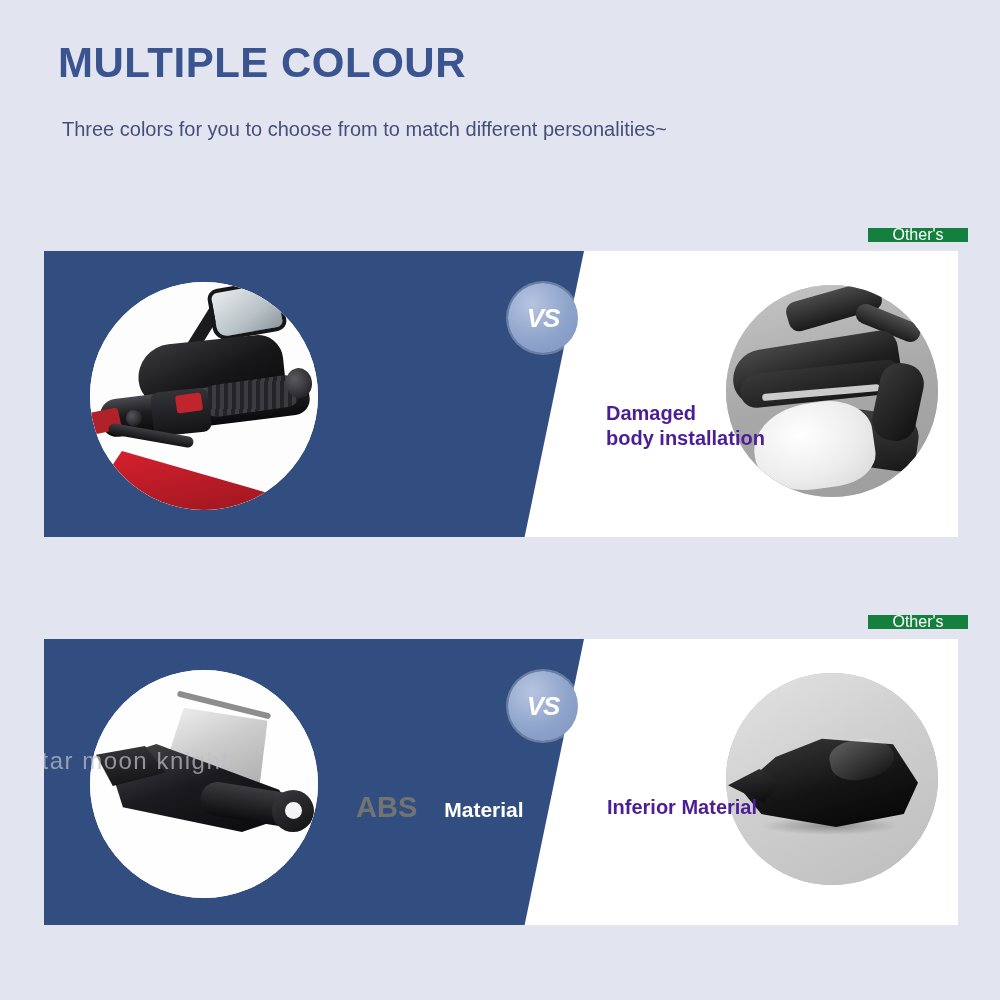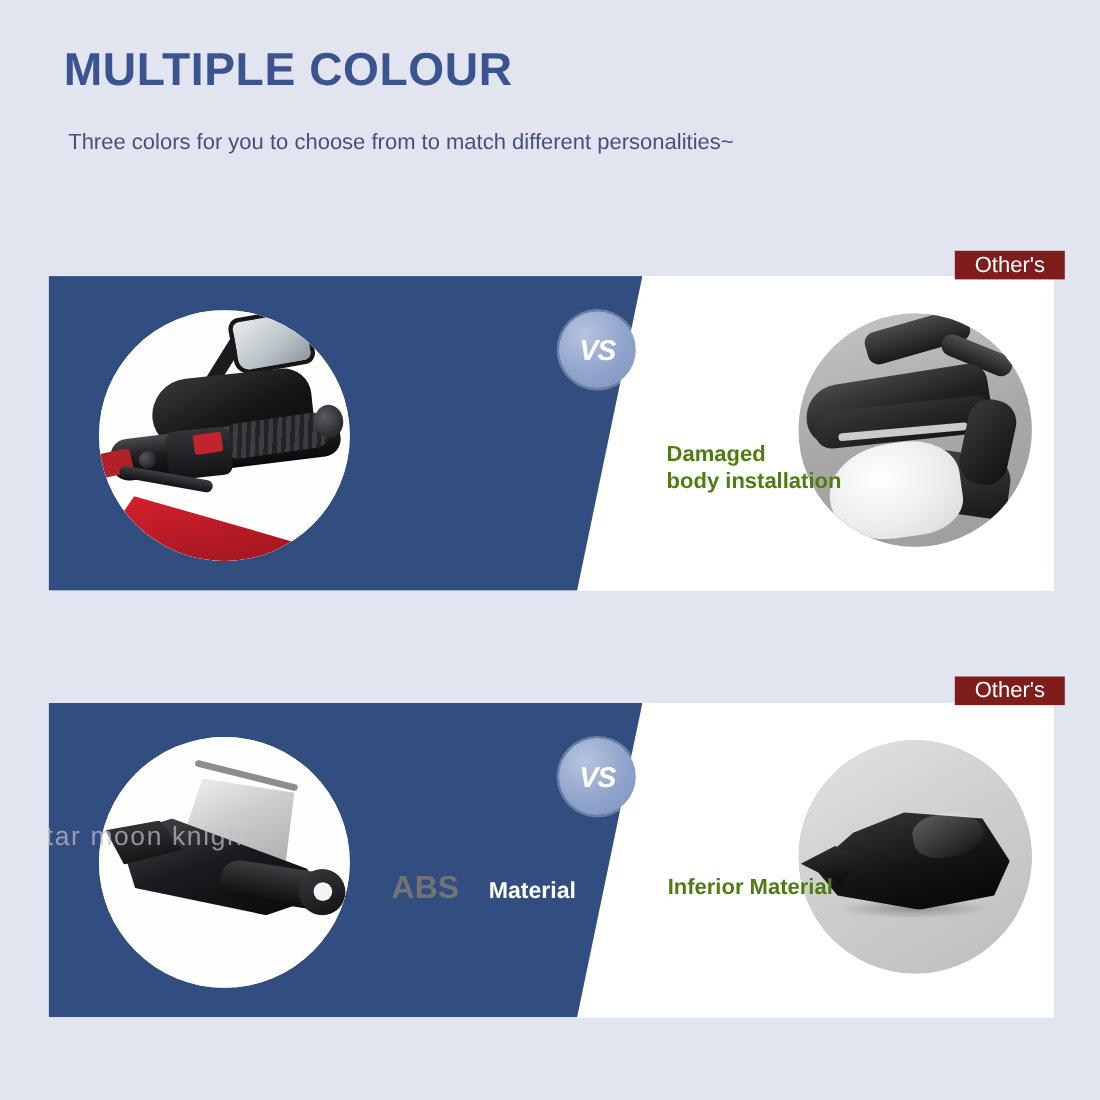--- a/index.html
+++ b/index.html
@@ -312,39 +312,39 @@
   .vs-badge-text {
     color: #ffffff;
     font-size: 26px;
     font-weight: bold;
     font-style: italic;
     letter-spacing: -1px;
   }
 
   .label-right {
     position: absolute;
-    color: #4d7c0f;
+    color: #4c1d95;
     font-weight: bold;
     line-height: 1.25;
     z-index: 4;
   }
   .p1-label-right { position: absolute; left: 562px; top: 150px; font-size: 20px; }
   .p2-label-left { position: absolute; left: 312px; top: 152px; display: flex; align-items: baseline; gap: 9px; }
   .p2-label-right { position: absolute; left: 563px; top: 156px; font-size: 20px; }
 
   .abs-big { font-size: 29px; font-weight: bold; color: #737373; }
   .abs-small { font-size: 21px; font-weight: bold; color: #fff; margin-left: 18px; }
 
   
   .others-badge {
     position: absolute;
-    width: 100px; height: 26px;
-    background: #7f1d1d;
+    width: 100px; height: 14px;
+    background: #15803d;
     color: #ffffff;
-    font-size: 20px;
+    font-size: 16px;
     font-weight: 500;
     display: flex; align-items: center; justify-content: center;
     z-index: 7;
   }
   .others-1 { left: 868px; top: 228px; }
   .others-2 { left: 868px; top: 615px; }
 </style>
 </head>
 <body>
 

